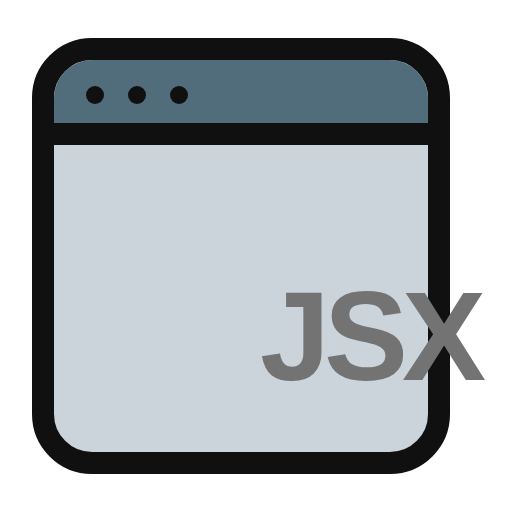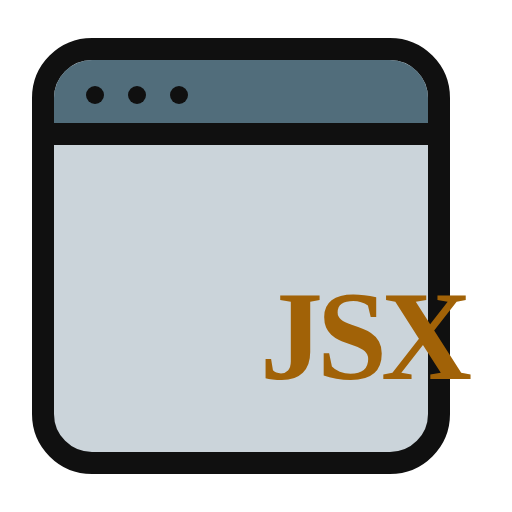--- a/index.html
+++ b/index.html
@@ -42,24 +42,24 @@
     .dot {
       width: 18px;
       height: 18px;
       background: #101010;
       border-radius: 50%;
     }
     .label {
       position: absolute;
       left: 260px;
       top: 274px;
-      font-family: Liberation Serif, serif;
+      font-family: Liberation Sans, sans-serif;
       font-weight: 900;
       font-size: 126px;
-      color: #a16207;
+      color: #737373;
       letter-spacing: -6px;
       line-height: 1;
     }
   </style>
 </head>
 <body>
 
 <div class="window">
   <div class="titlebar">
     <div class="dots">

